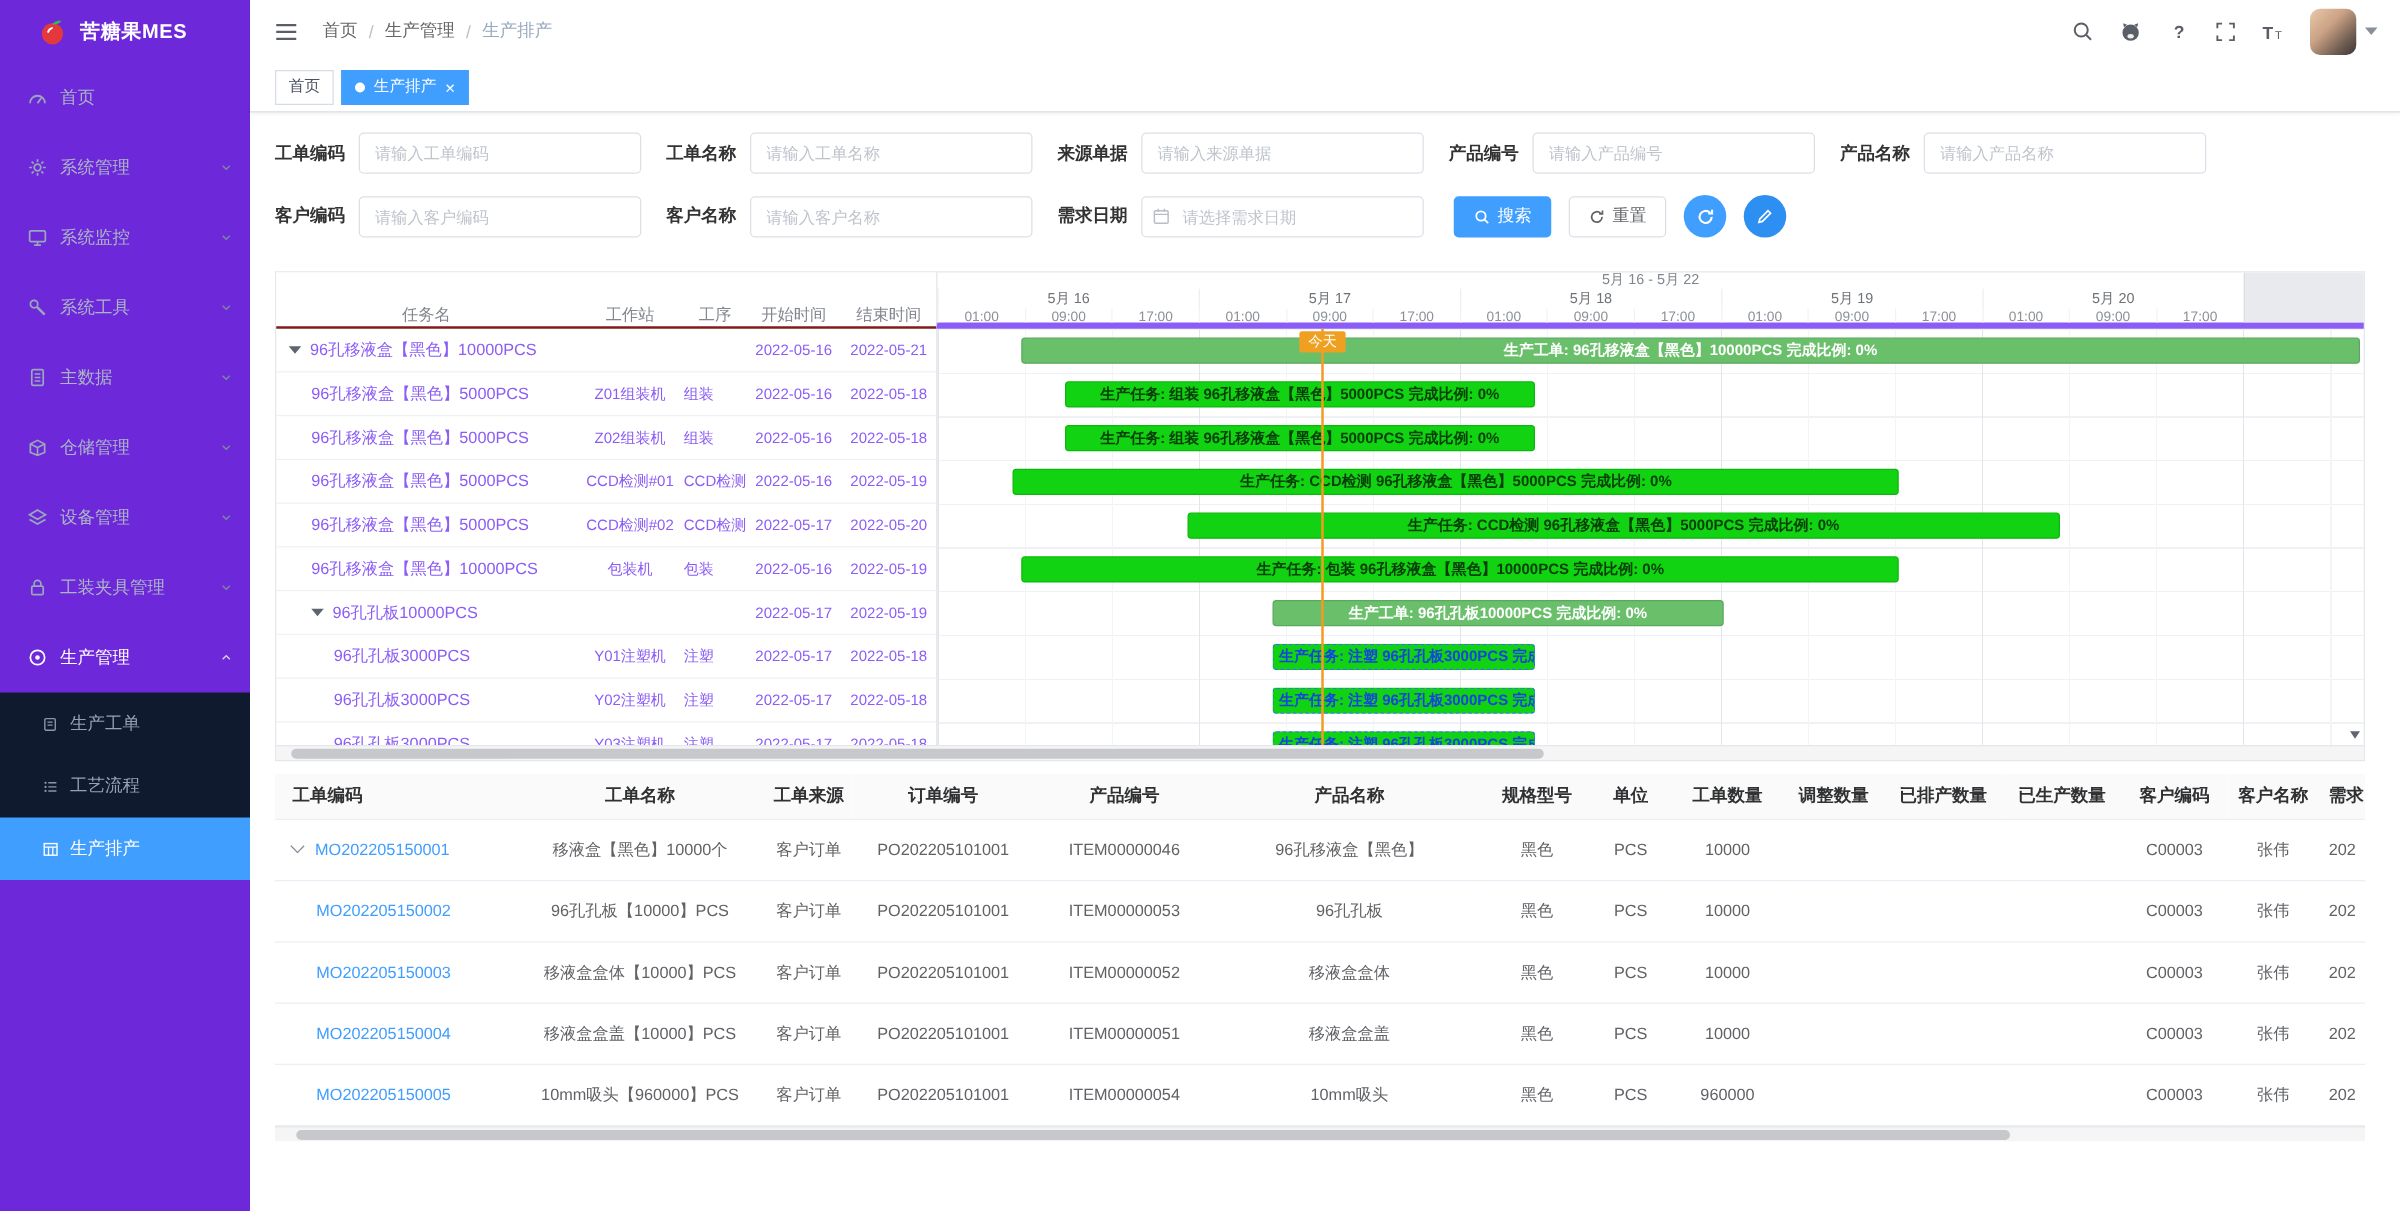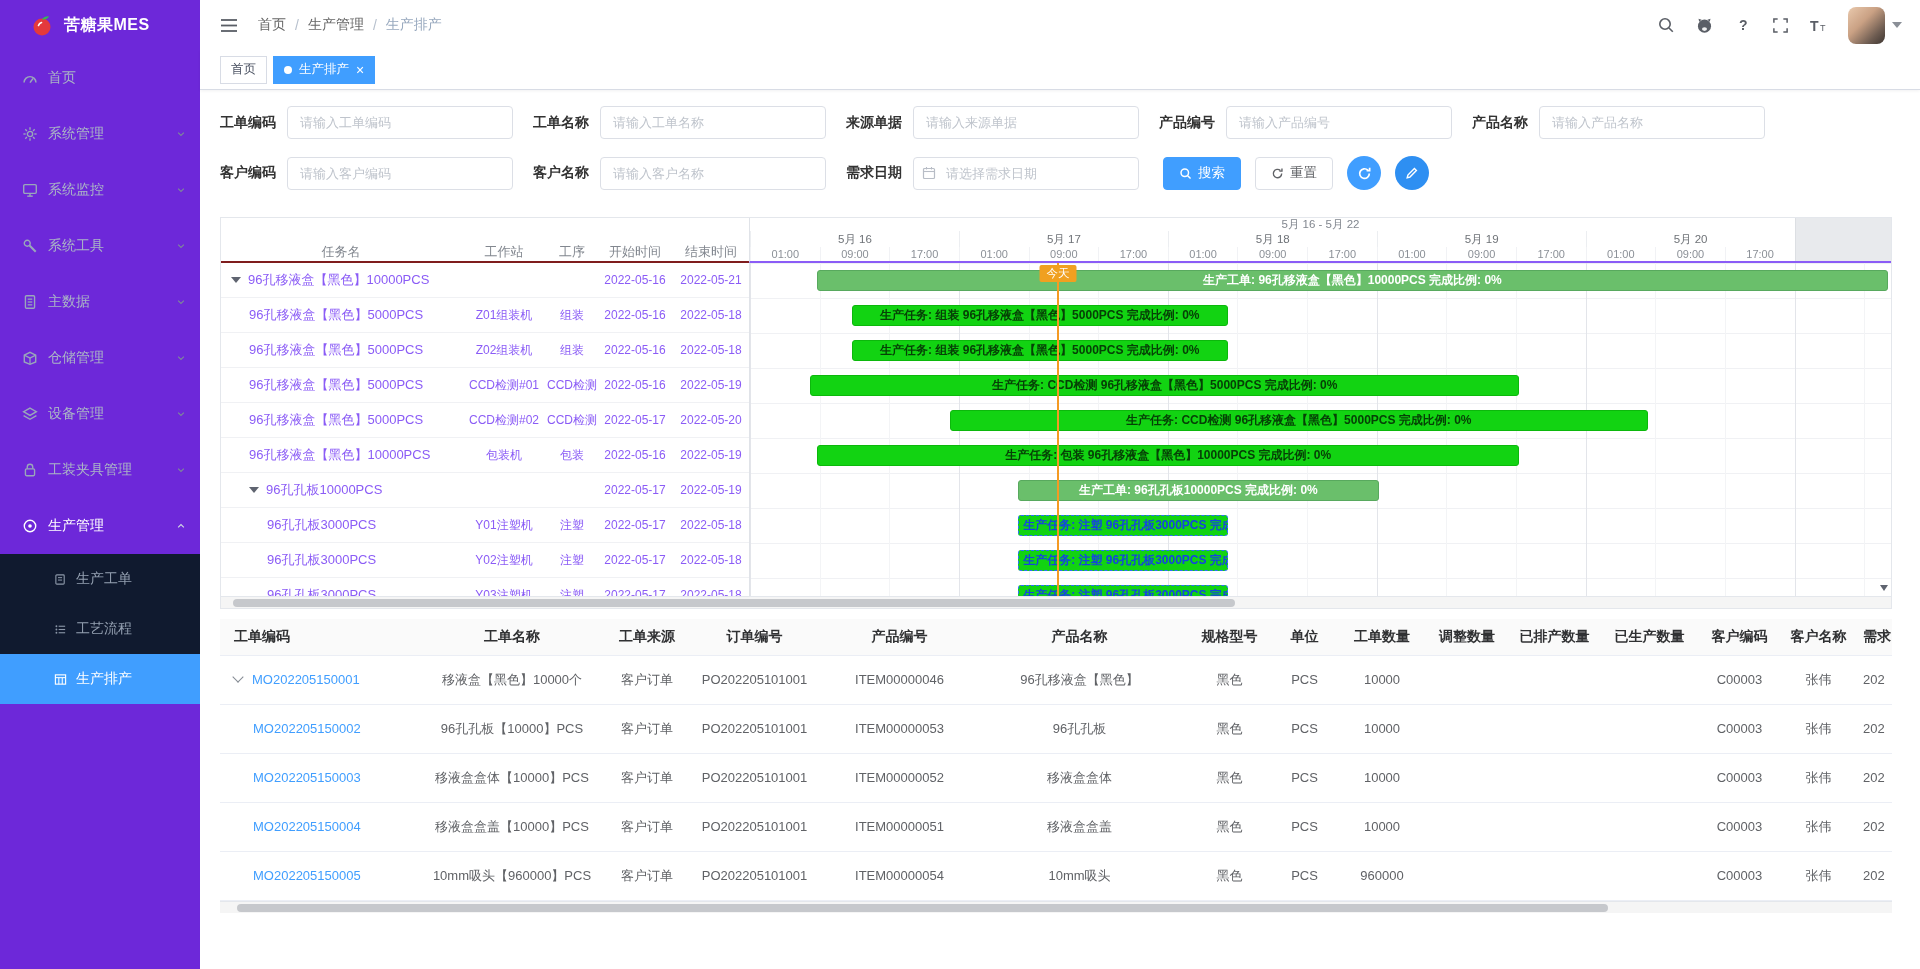--- a/index.html
+++ b/index.html
@@ -10,21 +10,21 @@
   .sidebar{width:200px;min-width:200px;height:100%;background:#6d28d9;color:#abb6c5;overflow:hidden}
   .logo-row{height:50px;display:flex;align-items:center;padding-left:30px;gap:10px;cursor:pointer}
   .logo-text{color:#fff;font-size:16px;font-weight:700;letter-spacing:.5px}
   .menu-item{height:56px;display:flex;align-items:center;padding:0 14px 0 22px;font-size:14px;color:#abb6c5;cursor:pointer;white-space:nowrap}
   .menu-item .mi-icon{width:16px;height:16px;margin-right:10px;display:inline-flex;color:#9aa7ba}
   .menu-item .mi-arrow{margin-left:auto;color:#7d8899;display:inline-flex}
   .menu-item.active-parent{color:#fff}
   .menu-item.active-parent .mi-icon{color:#fff}
   .menu-item.active-parent .mi-arrow{transform:rotate(180deg);color:#cfd7e2}
   .submenu{background:#101a2f}
-  .submenu-item{height:50px;display:flex;align-items:center;padding-left:54px;font-size:14px;color:#95a1b2;cursor:pointer;white-space:nowrap}
+  .submenu-item{height:50px;display:flex;align-items:center;padding-left:34px;font-size:14px;color:#95a1b2;cursor:pointer;white-space:nowrap}
   .submenu-item .mi-icon{width:13px;height:13px;margin-right:9px;display:inline-flex;color:#8b97a8}
   .submenu-item.active{background:#409eff;color:#fff}
   .submenu-item.active .mi-icon{color:#fff}
 
   
   .main{flex:1;display:flex;flex-direction:column;min-width:0;background:#fff}
   .topbar{height:50px;display:flex;align-items:center;padding:0 18px 0 14px;background:#fff;position:relative;z-index:5}
   .hamburger{display:inline-flex;padding:6px;cursor:pointer;color:#5a5e66}
   .crumbs{margin-left:14px;font-size:14px;display:flex;align-items:center;gap:9px}
   .crumb{color:#666}
@@ -58,33 +58,33 @@
   .btn-circle{width:34px;height:34px;border-radius:50%;border:none;display:inline-flex;align-items:center;justify-content:center;color:#fff;cursor:pointer}
   .btn-circle.b1{background:#409eff}
   .btn-circle.b2{background:#2e8ff2}
 
   
   .gantt{margin:6px 28px 0 20px;border:1px solid #e4e7ec;position:relative;background:#fff}
   .g-head{display:flex}
   .g-cols-head{width:528px;min-width:528px;display:flex;align-items:flex-end;height:45px;border-bottom:2px solid #7f1d1d;background:#fff}
   .g-ch{font-size:13px;color:#82878f;text-align:center;white-space:nowrap}
   .c-name{width:240px}.c-station{width:86px}.c-process{width:50px}.c-start{width:76px}.c-end{width:76px}
-  .g-tl-head{flex:1;position:relative;border-left:1px solid #e0e3e8;border-bottom:2px solid #8b5cf6;height:45px;overflow:hidden}
+  .g-tl-head{flex:1;position:relative;border-left:1px solid #e0e3e8;border-bottom:5px solid #8b5cf6;height:45px;overflow:hidden}
   .g-week{height:13px;font-size:11.5px;color:#82878f;text-align:center;line-height:13px}
   .g-days,.g-hours{display:flex}
   .g-day{width:18.31%;height:16px;font-size:11.5px;color:#6e7277;text-align:center;line-height:16px;border-left:1px solid #eceef1}
   .g-hour{width:6.1033%;height:16px;font-size:11px;color:#8b9097;text-align:center;line-height:14px;border-left:1px solid #f1f2f5}
   .g-grey-block{position:absolute;right:0;top:0;bottom:0;width:8.45%;background:#e8eaed;border-left:1px solid #dcdfe3}
   .g-body{display:flex;height:333px;overflow:hidden}
   .g-grid{width:528px;min-width:528px}
   .g-row{display:flex;align-items:center;height:35px;border-bottom:1px solid #f0f1f4}
   .gc{font-size:12px;color:#8b5cf6;white-space:nowrap}
   .gc-name{width:240px;display:flex;align-items:center;overflow:hidden;font-size:13px}
   .gc-station{width:86px;text-align:center}
-  .gc-process{width:50px;text-align:center}
+  .gc-process{width:50px;text-align:left}
   .gc-date{width:76px;text-align:center}
   .tri{width:0;height:0;border-left:5px solid transparent;border-right:5px solid transparent;border-top:6px solid #5f6océ} 
   .tri{width:0;height:0;border-left:5px solid transparent;border-right:5px solid transparent;border-top:6px solid #5f6470;margin-right:7px;flex:none}
   .g-chart{flex:1;position:relative;border-left:1px solid #e0e3e8;overflow:hidden;
     background-image:
       repeating-linear-gradient(to right,#e3e5ea 0,#e3e5ea 1px,transparent 1px,transparent 18.31%),
       repeating-linear-gradient(to right,#f3f4f6 0,#f3f4f6 1px,transparent 1px,transparent 6.1033%),
       repeating-linear-gradient(to bottom,#f0f1f4 0,#f0f1f4 1px,transparent 1px,transparent 35px);}
   .g-bar{position:absolute;height:21px;border-radius:3px;font-size:12px;font-weight:700;line-height:19px;text-align:center;overflow:hidden;white-space:nowrap;padding:0 4px;z-index:3;cursor:pointer}
   .g-bar.project{background:#6abf6b;border:1px solid #58a95e;color:#fff}

